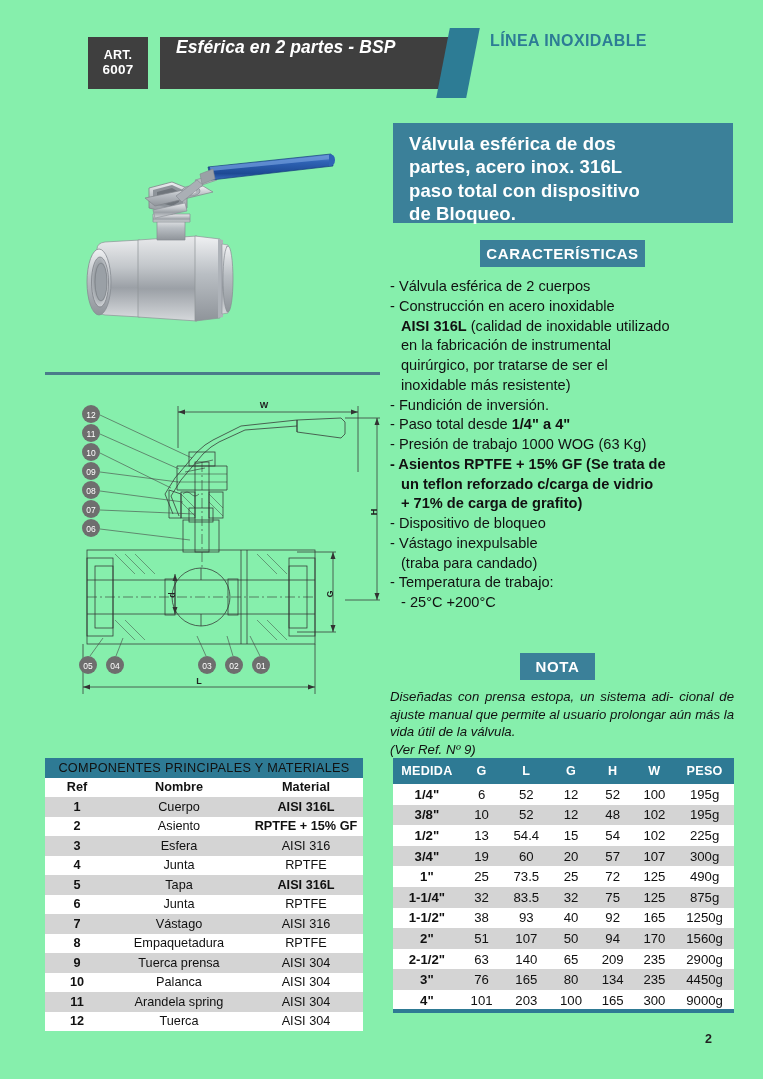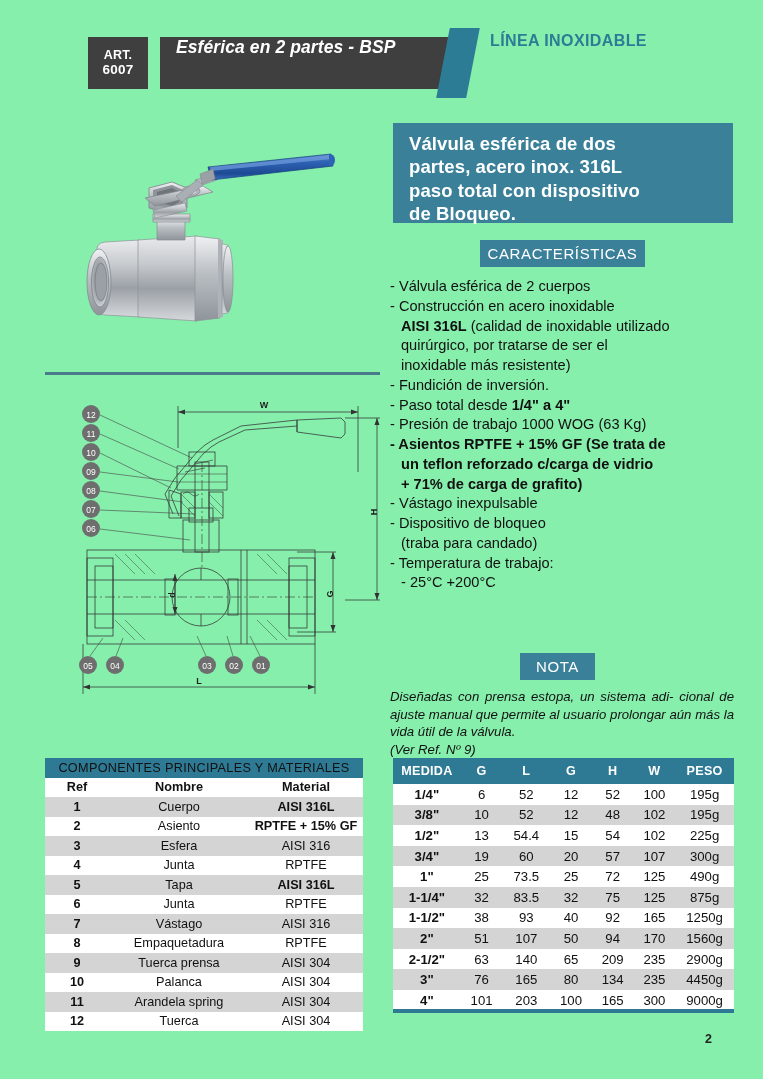--- a/index.html
+++ b/index.html
@@ -66,21 +66,21 @@
 
   
   .hero-box {
     position:absolute; left:393px; top:123px; width:340px; height:100px;
     background:#3b8099;
     color:#ffffff; font-weight:bold; font-size:18.5px; line-height:1.26;
     padding:9px 14px 0 16px;
     letter-spacing:.1px;
   }
   .pill {
-    background:#3b8099; color:#fff; font-weight:normal;
+    background:#3b8099; color:#fff; font-weight:bold;
     display:inline-block; text-align:center; letter-spacing:.6px;
   }
   .carac-pill {
     position:absolute; left:480px; top:240px; width:165px; height:27px;
     font-size:15px; line-height:27px;
   }
   .features {
     position:absolute; left:390px; top:277px; width:350px;
     font-size:14.6px; line-height:1.355; color:#111;
   }
@@ -407,30 +407,31 @@
     <div>paso total con dispositivo</div>
     <div>de Bloqueo.</div>
   </div>
 
   <div class="pill carac-pill">CARACTERÍSTICAS</div>
 
   <div class="features" id="features-list">
       <span class="row"><span>- Válvula esférica de 2 cuerpos</span></span>
       <span class="row"><span>- Construcción en acero inoxidable</span></span>
       <span class="row ind"><span class="b">AISI 316L</span><span> (calidad de inoxidable utilizado</span></span>
+      <span class="row ind"><span>en la fabricación de instrumental</span></span>
       <span class="row ind"><span>quirúrgico, por tratarse de ser el</span></span>
       <span class="row ind"><span>inoxidable más resistente)</span></span>
       <span class="row"><span>- Fundición de inversión.</span></span>
       <span class="row"><span>- Paso total desde </span><span class="b">1/4" a 4"</span></span>
       <span class="row"><span>- Presión de trabajo 1000 WOG (63 Kg)</span></span>
       <span class="row"><span class="b">- Asientos RPTFE + 15% GF (Se trata de</span></span>
       <span class="row ind"><span class="b">un teflon reforzado c/carga de vidrio</span></span>
       <span class="row ind"><span class="b">+ 71% de carga de grafito)</span></span>
+      <span class="row"><span>- Dispositivo de bloqueo</span></span>
       <span class="row"><span>- Vástago inexpulsable</span></span>
-      <span class="row"><span>- Dispositivo de bloqueo</span></span>
       <span class="row ind"><span>(traba para candado)</span></span>
       <span class="row"><span>- Temperatura de trabajo:</span></span>
       <span class="row ind"><span>- 25°C +200°C</span></span>
     </div>
 
   <div class="pill nota-pill">NOTA</div>
 
   <div class="nota-text">
     <span>Diseñadas con prensa estopa, un sistema adi-</span>
     <span>cional de ajuste manual que permite al usuario</span>

